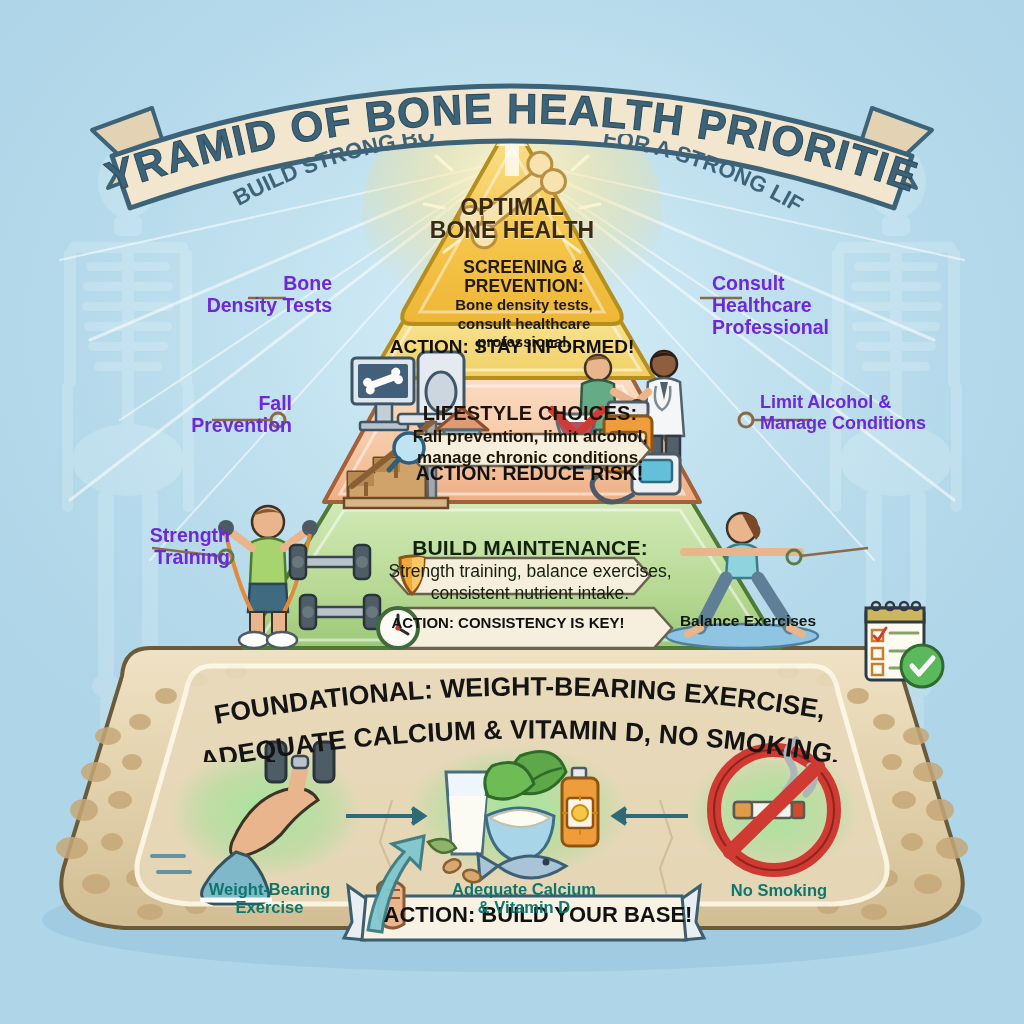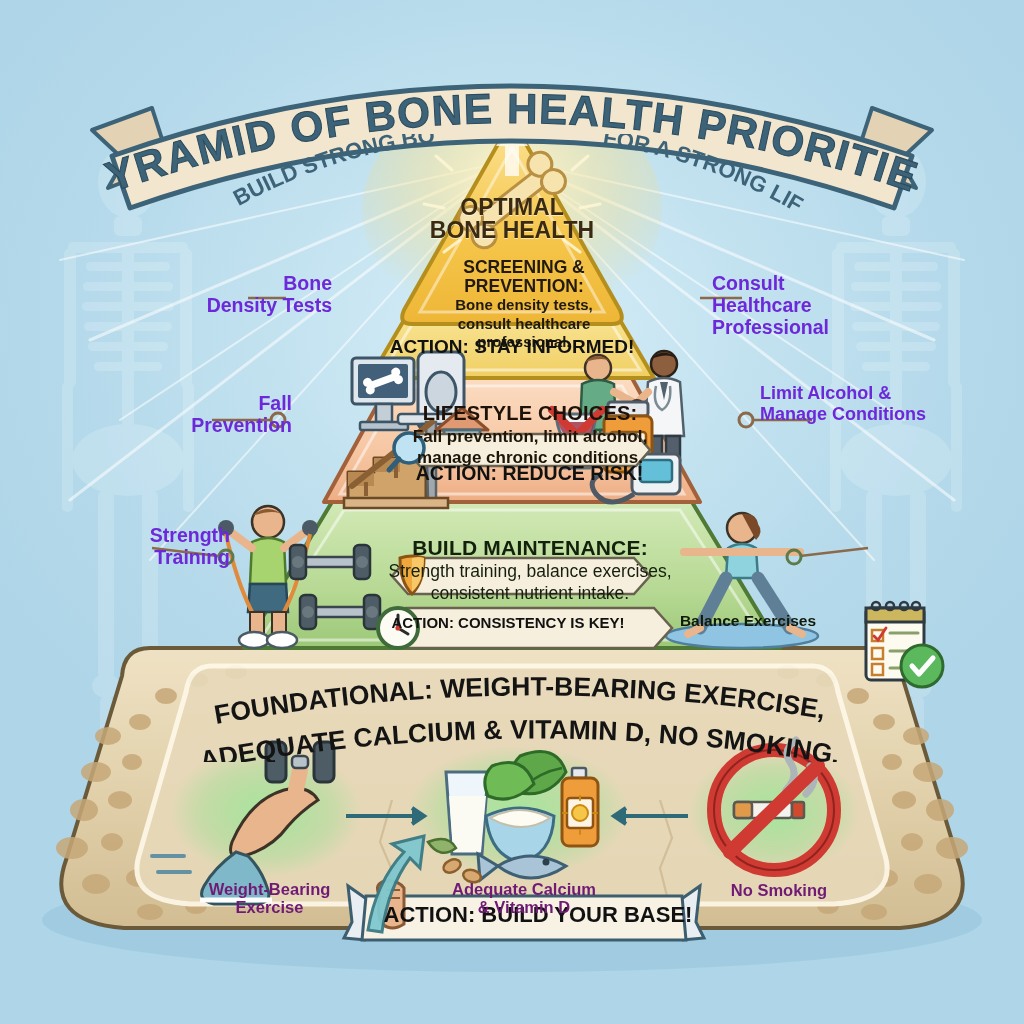--- a/index.html
+++ b/index.html
@@ -39,33 +39,33 @@
   .t3-txt{position:absolute;left:383px;top:402px;width:294px;text-align:center;}
   .t3-txt .h{font-size:20px;font-weight:bold;color:#1e1208;letter-spacing:.2px;}
   .t3-txt .b{font-size:17px;font-weight:bold;line-height:1.12;margin-top:2px;color:#1e1408;}
 
   .t4-txt{position:absolute;left:340px;top:536px;width:380px;text-align:center;}
   .t4-txt .h{font-size:21px;font-weight:bold;color:#13210c;letter-spacing:.2px;}
   .t4-txt .b{font-size:17.5px;font-weight:normal;line-height:1.12;margin-top:2px;color:#151f0e;}
 
   .base-head{position:absolute;left:150px;top:672px;width:740px;text-align:center;}
 
-  .cap{position:absolute;text-align:center;font-size:16.5px;font-weight:bold;color:#701a75;line-height:1.12;}
+  .cap{position:absolute;text-align:center;font-size:16.5px;font-weight:bold;color:#0f766e;line-height:1.12;}
   .cap.w{left:182px;top:880px;width:175px;}
   .cap.c{left:424px;top:880px;width:200px;}
   .cap.n{left:700px;top:881px;width:158px;}
   .cap.bal{left:668px;top:612px;width:160px;font-size:15.5px;color:#10190a;}
 
   
   .callout{position:absolute;font-size:19.5px;font-weight:bold;color:#6d28d9;line-height:1.14;}
   .co-bdt{left:92px;top:272px;width:240px;text-align:right;}
   .co-fall{left:92px;top:392px;width:200px;text-align:right;}
   .co-str{left:50px;top:524px;width:180px;text-align:right;}
   .co-chp{left:712px;top:272px;width:220px;text-align:left;}
-  .co-lim{left:760px;top:383px;width:262px;text-align:left;font-size:18px;}
+  .co-lim{left:760px;top:392px;width:262px;text-align:left;font-size:18px;}
   .rb-label{position:absolute;white-space:nowrap;font-weight:bold;color:#111;}
 </style>
 </head>
 <body>
 
 <div id="stage">
 
   <div class="bg-grad"></div>
 
   <svg class="bg-skel left" width="200" height="760" viewBox="0 0 200 760">

